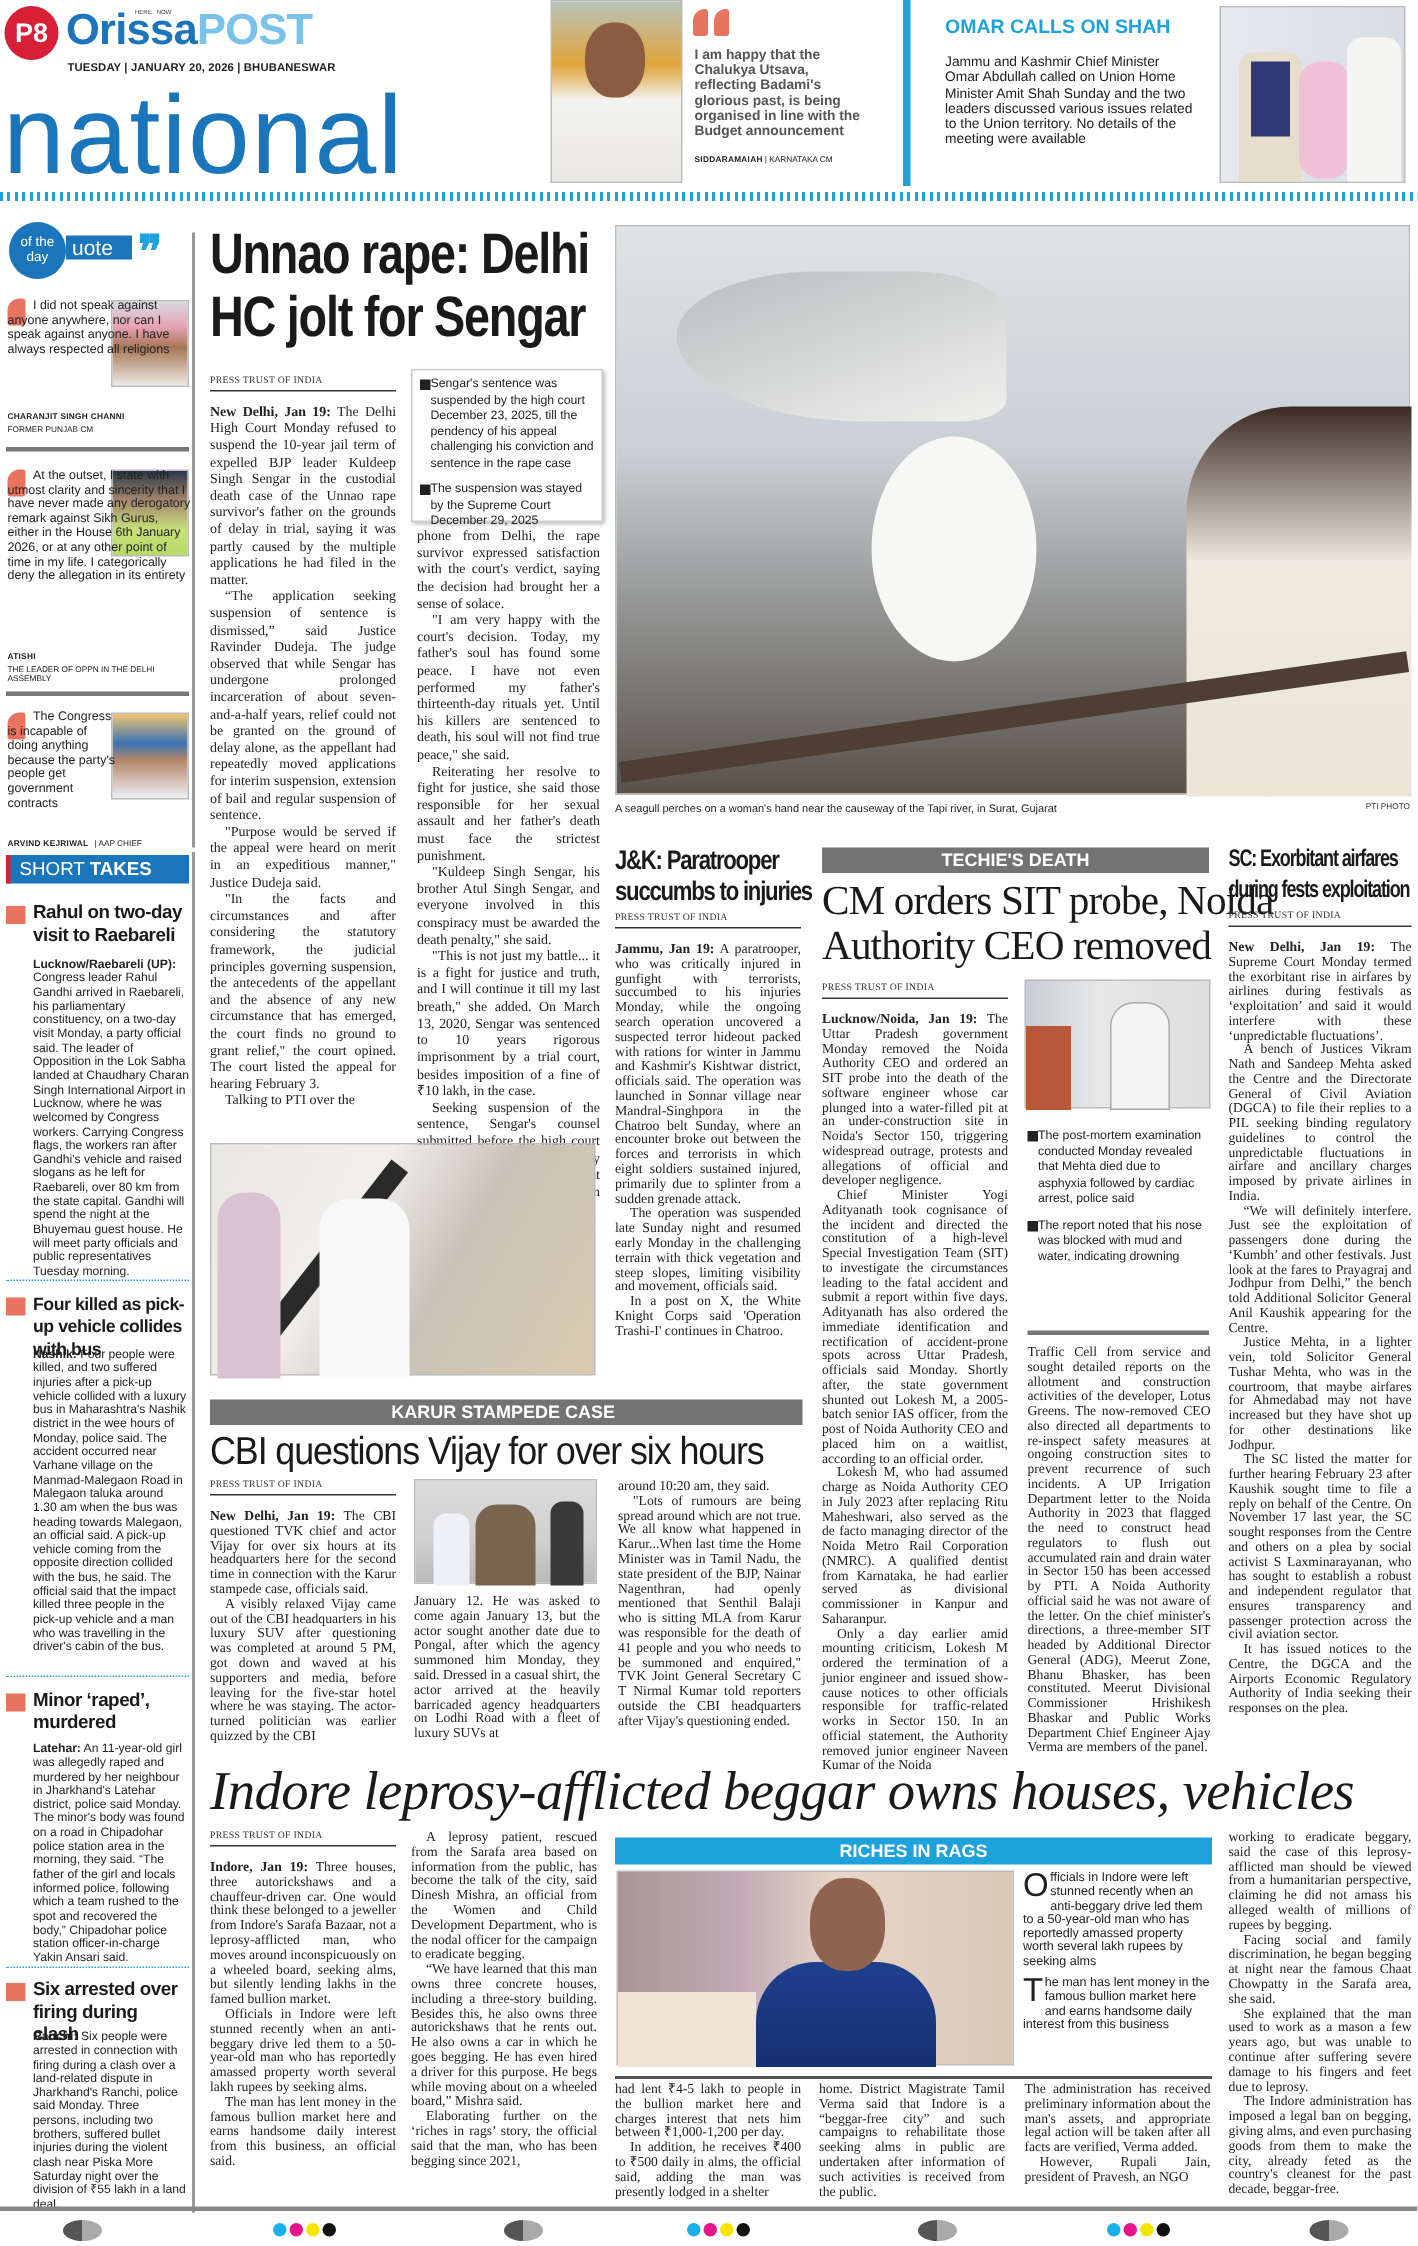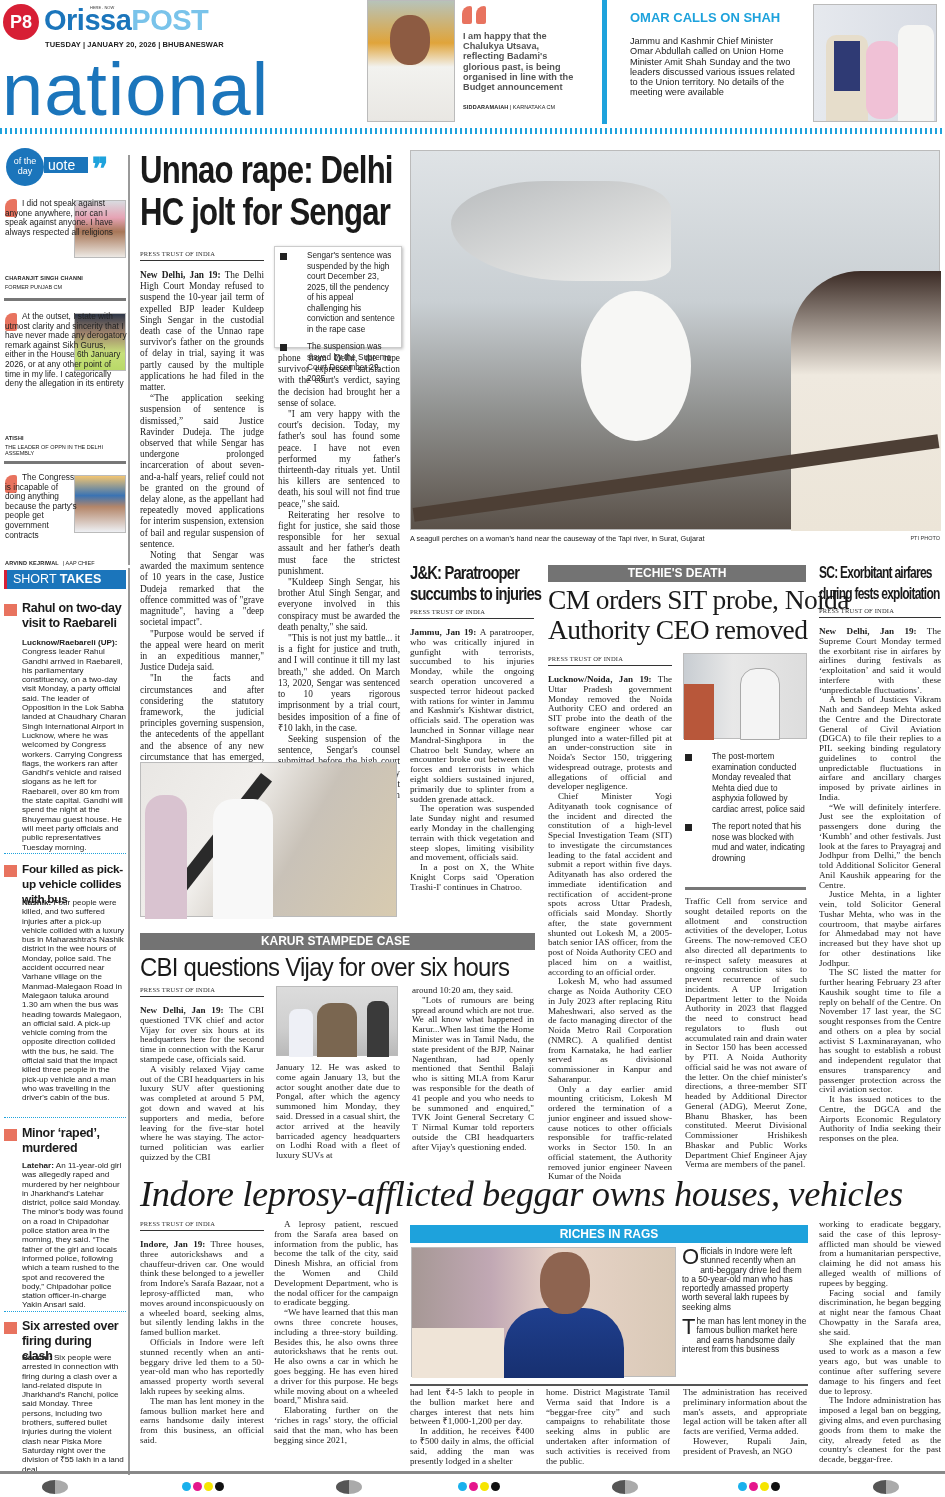--- a/index.html
+++ b/index.html
@@ -10,21 +10,21 @@
 .body-text{font-family:"Liberation Serif",serif;font-size:9.3px;line-height:11.2px;text-align:justify;color:#222}
 .body-text p{text-indent:10px}
 .body-text p.first{text-indent:0}
 .dateline{font-weight:bold}
 .byline{font-family:"Liberation Serif",serif;font-size:6.5px;letter-spacing:.2px;color:#333;border-bottom:1.5px solid #333;padding-bottom:3px;margin-bottom:9px}
 .photo{background:linear-gradient(135deg,#8a8f96,#c8ccd1 45%,#6a6f75);border:1px solid #bbb}
 .kicker{background:#737373;color:#fff;font-family:"Liberation Sans",sans-serif;font-weight:bold;text-align:center;font-size:12px;height:17px;line-height:17px}
 .kicker-blue{background:#1ea2dc;color:#fff;font-family:"Liberation Sans",sans-serif;font-weight:bold;text-align:center;font-size:12px;height:18px;line-height:18px}
 .cond{font-family:"Liberation Sans",sans-serif;font-weight:bold;letter-spacing:-1px;transform-origin:left top}
 .bullet-box{font-family:"Liberation Sans",sans-serif;font-size:8.2px;line-height:10.5px;color:#222}
-.bullet-box .b{display:flex;gap:20px;margin-bottom:7px}
+.bullet-box .b{display:flex;gap:0;margin-bottom:7px}
 .bullet-box .sq{width:7px;height:7px;background:#222;flex:none;margin-top:2px}
 .st-head{font-family:"Liberation Sans",sans-serif;font-weight:bold;font-size:12.5px;line-height:15px;letter-spacing:-.3px}
 .st-sq{width:13px;height:12px;background:#e8735f;position:absolute}
 .st-body{font-family:"Liberation Sans",sans-serif;font-size:8.1px;line-height:9.3px;color:#222}
 .st-body b{font-weight:bold}
 .dotsep{border-top:1.5px dotted #1ea2dc;height:0}
 .quote-text{font-family:"Liberation Sans",sans-serif;font-size:8.3px;line-height:9.6px;color:#222}
 .quote-by{font-family:"Liberation Sans",sans-serif;font-size:5.5px;font-weight:bold;color:#222;letter-spacing:.2px}
 .quote-role{font-family:"Liberation Sans",sans-serif;font-size:5.5px;color:#222}
 .qmark{width:12px;height:18px;background:#e8735f;border-radius:8px 2px 2px 2px;position:absolute}
@@ -144,21 +144,20 @@
 
 <div class="abs" style="left:138px;top:150px;width:265px;height:775px">
   <div class="abs cond" style="left:2px;top:0;font-size:38px;line-height:40px;transform:scaleX(.82);white-space:nowrap">Unnao rape: Delhi</div>
   <div class="abs cond" style="left:2px;top:42px;font-size:38px;line-height:40px;transform:scaleX(.82);white-space:nowrap">HC jolt for Sengar</div>
 
   <div class="abs" style="left:2px;top:100px;width:124px">
     <div class="byline">PRESS TRUST OF INDIA</div>
     <div class="body-text">
       <p class="first"><span class="dateline">New Delhi, Jan 19:</span><span> The Delhi High Court Monday refused to suspend the 10-year jail term of expelled BJP leader Kuldeep Singh Sengar in the custodial death case of the Unnao rape survivor's father on the grounds of delay in trial, saying it was partly caused by the multiple applications he had filed in the matter.</span></p>
       <p>“The application seeking suspension of sentence is dismissed,” said Justice Ravinder Dudeja. The judge observed that while Sengar has undergone prolonged incarceration of about seven-and-a-half years, relief could not be granted on the ground of delay alone, as the appellant had repeatedly moved applications for interim suspension, extension of bail and regular suspension of sentence.</p>
-      <p>Noting that Sengar was awarded the maximum sentence of 10 years in the case, Justice Dudeja remarked that the offence committed was of "grave magnitude", having a "deep societal impact".</p>
       <p>"Purpose would be served if the appeal were heard on merit in an expeditious manner," Justice Dudeja said.</p>
       <p>"In the facts and circumstances and after considering the statutory framework, the judicial principles governing suspension, the antecedents of the appellant and the absence of any new circumstance that has emerged, the court finds no ground to grant relief," the court opined. The court listed the appeal for hearing February 3.</p>
       <p>Talking to PTI over the</p>
     </div>
   </div>
 
   <div class="abs bullet-box" style="left:136px;top:96px;width:128px;height:102px;border:1px solid #ccc;box-shadow:1px 1px 3px #bbb;padding:4px 4px 0 5px">
     <div class="b">
         <span class="sq"></span>
         <span>Sengar's sentence was suspended by the high court December 23, 2025, till the pendency of his appeal challenging his conviction and sentence in the rape case</span>

